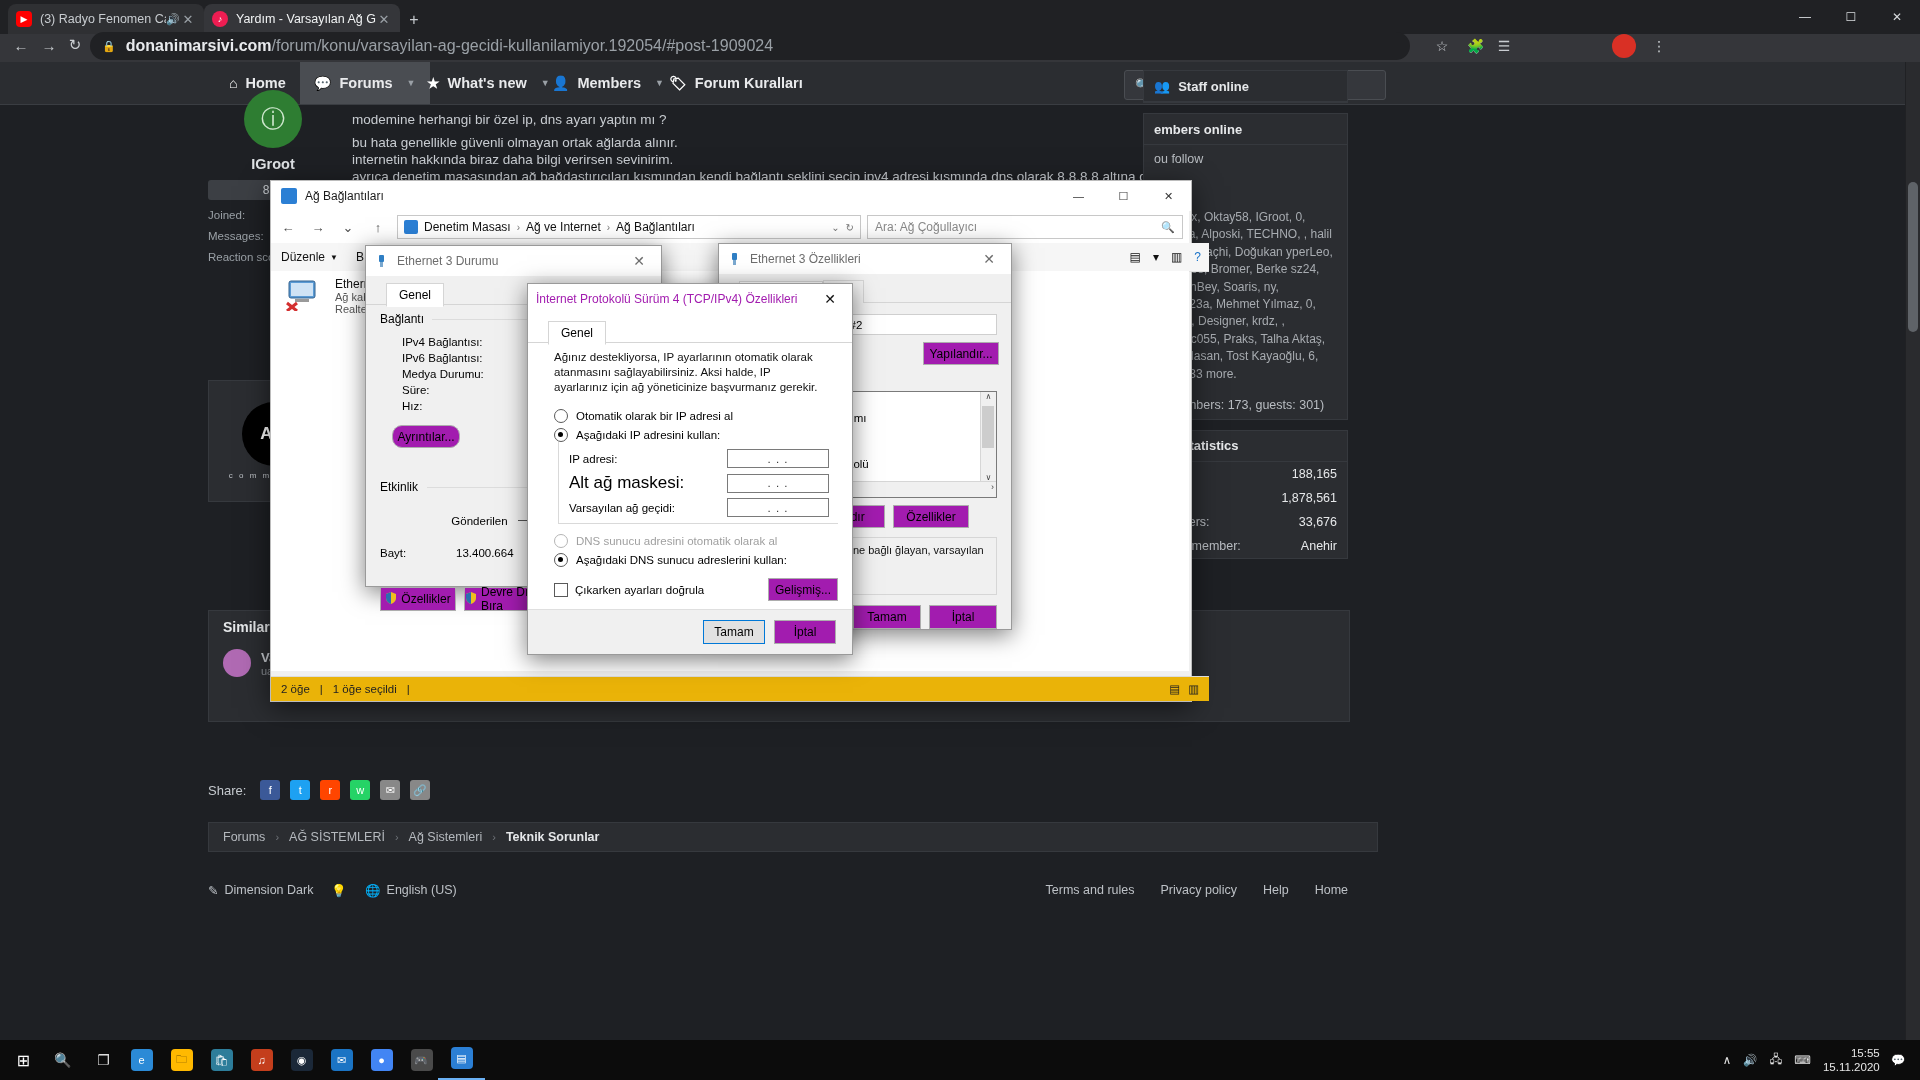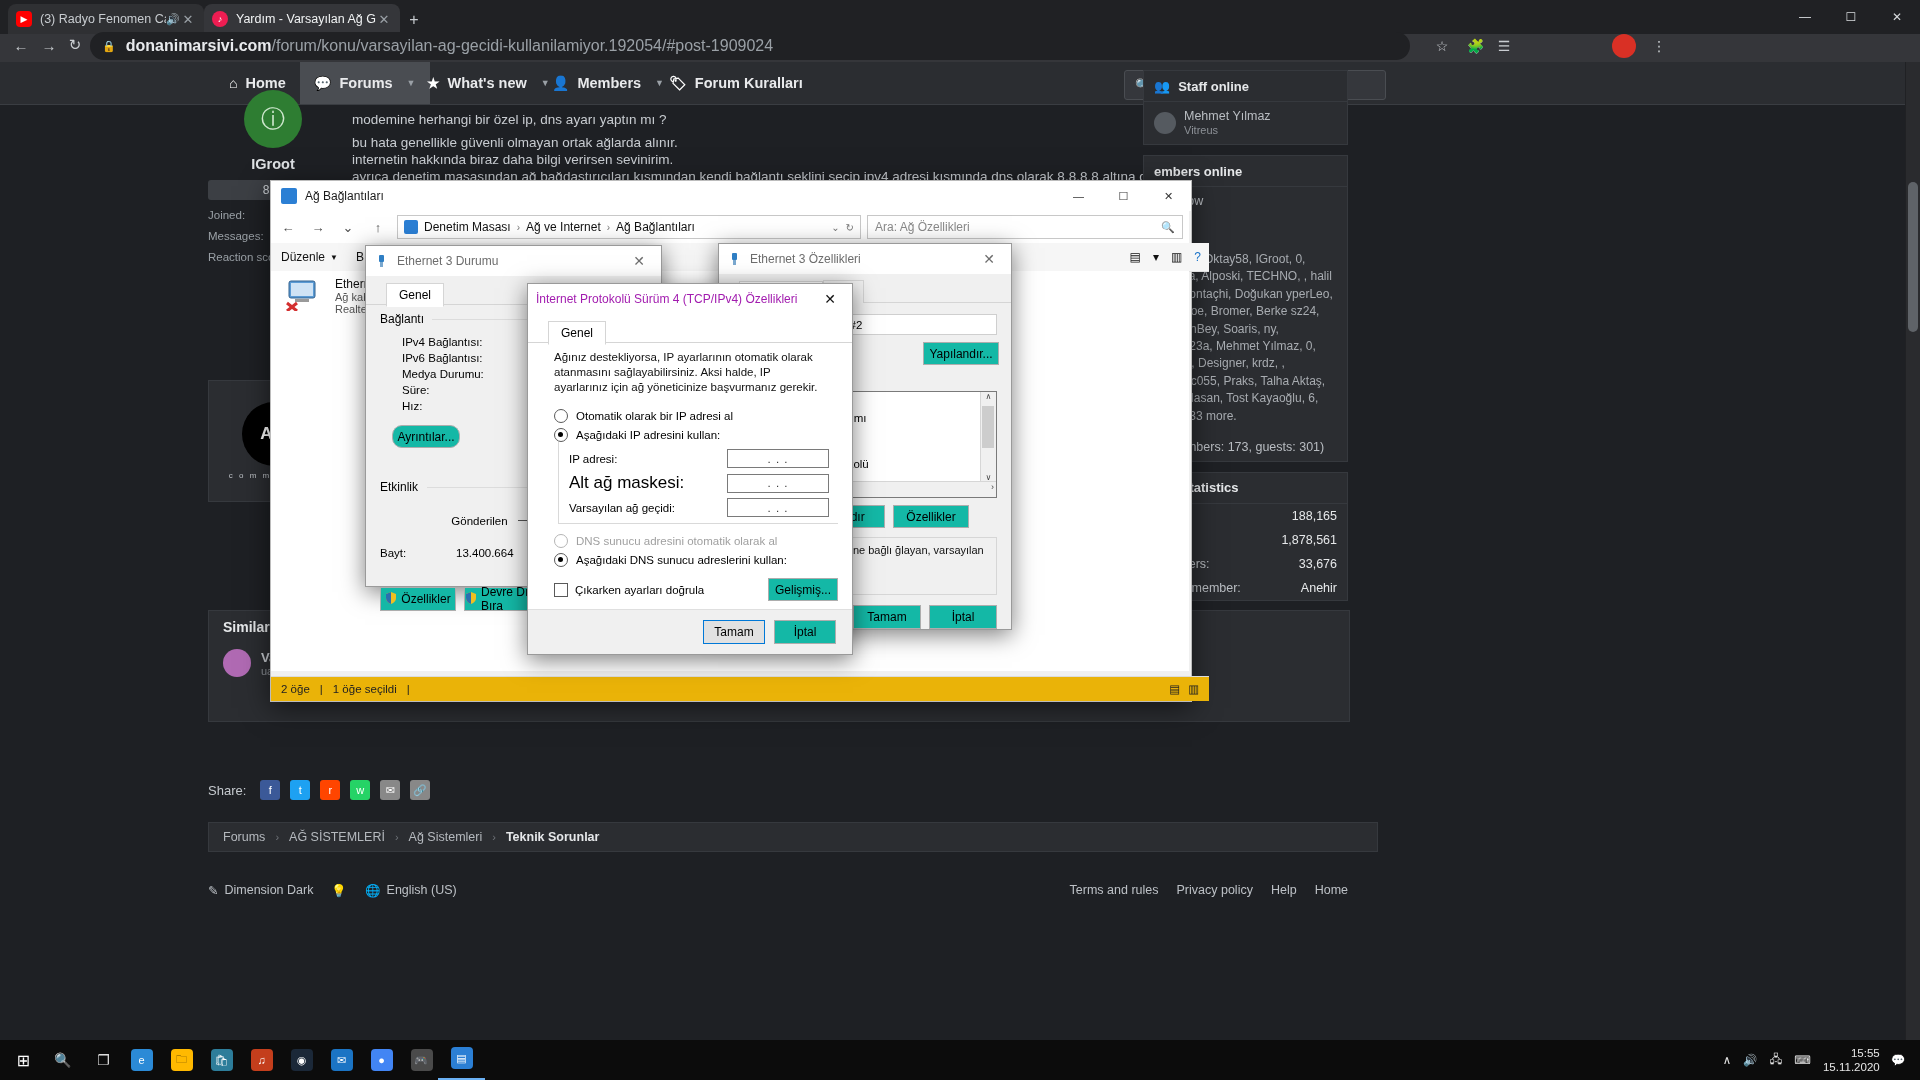--- a/index.html
+++ b/index.html
@@ -111,21 +111,21 @@
           border:1px solid #36393e;display:flex;align-items:center;padding:0 14px;gap:10px;}
   .crumb{font-size:12.5px;color:#b5b9be;}
   .crumb.cur{color:#e6e8ea;font-weight:bold;}
   .crsep{color:#70747a;font-size:11px;}
 
   
   #footer{position:absolute;left:208px;top:815px;width:1140px;height:26px;display:flex;
           align-items:center;}
   .foot-item{display:flex;align-items:center;gap:6px;font-size:12.5px;color:#bdc1c6;
              margin-right:18px;}
-  #foot-right{position:absolute;right:0;display:flex;gap:18px;}
+  #foot-right{position:absolute;right:0;display:flex;gap:26px;}
   #foot-right span{font-size:12.5px;color:#bdc1c6;}
   #scrollbar{position:absolute;right:0;top:62px;width:14px;height:1000px;background:#2a2b2e;}
   #scroll-thumb{position:absolute;right:2px;top:120px;width:10px;height:150px;background:#5f6368;
                 border-radius:5px;}
 
   
   #explorer{position:absolute;left:270px;top:180px;width:920px;height:520px;background:#f0f0f0;
             border:1px solid #bcbcbc;box-shadow:0 6px 26px rgba(0,0,0,.55);
             font-family:"Liberation Sans",sans-serif;color:#000;}
   #ex-title{height:30px;background:#fff;display:flex;align-items:center;padding-left:10px;
@@ -166,21 +166,21 @@
   .wdlg-title{height:30px;background:#fff;display:flex;align-items:center;padding:0 8px;}
   .wdlg-title .tico{width:15px;height:15px;margin-right:8px;}
   .wdlg-title .ttxt{font-size:12px;color:#6d6d6d;flex:1;}
   .wdlg-title .tclose{width:28px;height:24px;display:flex;align-items:center;
                       justify-content:center;color:#6d6d6d;font-size:14px;}
   .wdlg-body{position:absolute;left:0;right:0;bottom:0;background:#f0f0f0;}
   .wtab-strip{display:flex;padding-left:20px;border-bottom:1px solid #d5d5d5;height:22px;}
   .wtab{height:22px;padding:0 12px;display:flex;align-items:center;font-size:12px;
         background:#f0f0f0;border:1px solid #d5d5d5;border-bottom:none;}
   .wtab.on{background:#fff;border-bottom:1px solid #fff;position:relative;top:1px;}
-  .wbtn{background:#14b8a6;border:1px solid #adadad;font-size:12px;color:#000;
+  .wbtn{background:#a21caf;border:1px solid #adadad;font-size:12px;color:#000;
         display:flex;align-items:center;justify-content:center;}
   .wbtn.primary{background:#e1e1e1;border:1px solid #0078d7;}
   .radio{width:12px;height:12px;border-radius:50%;border:1px solid #5a5a5a;background:#fff;
          display:inline-block;position:relative;flex:0 0 12px;}
   .radio.on::after{content:"";position:absolute;left:2.5px;top:2.5px;width:5px;height:5px;
                    border-radius:50%;background:#000;}
   .radio.dis{border-color:#b5b5b5;}
   .chk{width:12px;height:12px;border:1px solid #5a5a5a;background:#fff;display:inline-block;flex:0 0 12px;}
   .opt-row{display:flex;align-items:center;gap:8px;}
   .ipfield{border:1px solid #7a7a7a;background:#fff;height:17px;display:flex;align-items:center;
@@ -343,27 +343,20 @@
       <span>Help</span>
       <span>Home</span>
     </span>
   </div>
 
   <div id="rsb">
     <div class="rsb-block">
       <div class="rsb-head">
         <span>👥</span>
         <span>Staff online</span>
-      </div>
-      <div class="rsb-row">
-        <span class="mini-av"></span>
-        <span>
-          <span>Mehmet Yılmaz</span><br>
-          <span style="font-size:11px;color:#8d9197">Vitreus</span>
-        </span>
       </div>
     </div>
     <div class="rsb-block">
       <div class="rsb-head">embers online</div>
       <div class="rsb-row">ou follow</div>
       <div class="rsb-row">rs</div>
       <div id="users-text">alpolojix, Oktay58, IGroot, 0, kolonya, Alposki, TECHNO, , halil 070, Dontaçhi, Doğukan yperLeo, BlackFoe, Bromer, Berke sz24, LokmanBey, Soaris, ny, Emre123a, Mehmet Yılmaz, 0, Eugnie, Designer, krdz, , EnesIcc055, Praks, Talha Aktaş, N, TRHasan, Tost Kayaoğlu, 6, rwens 33 more.</div>
       <div class="rsb-row">4 (members: 173, guests: 301)</div>
     </div>
     <div class="rsb-block">
@@ -410,21 +403,21 @@
       <span class="cb">Denetim Masası</span>
       <span class="cs">›</span>
       <span class="cb">Ağ ve Internet</span>
       <span class="cs">›</span>
       <span class="cb">Ağ Bağlantıları</span>
       <span style="flex:1"></span>
       <span class="cs">⌄</span>
       <span class="cs">↻</span>
     </span>
     <span id="ex-search">
-      <span class="ph">Ara: Ağ Özellikleri</span>
+      <span class="ph">Ara: Ağ Çoğullayıcı</span>
       <span style="font-size:11px;color:#555">🔍</span>
     </span>
   </div>
 
   <div id="ex-toolbar">
     <span class="ex-tb">
       <span>Düzenle</span>
       <span style="font-size:8px">▼</span>
     </span>
     <span class="ex-tb">B</span>

